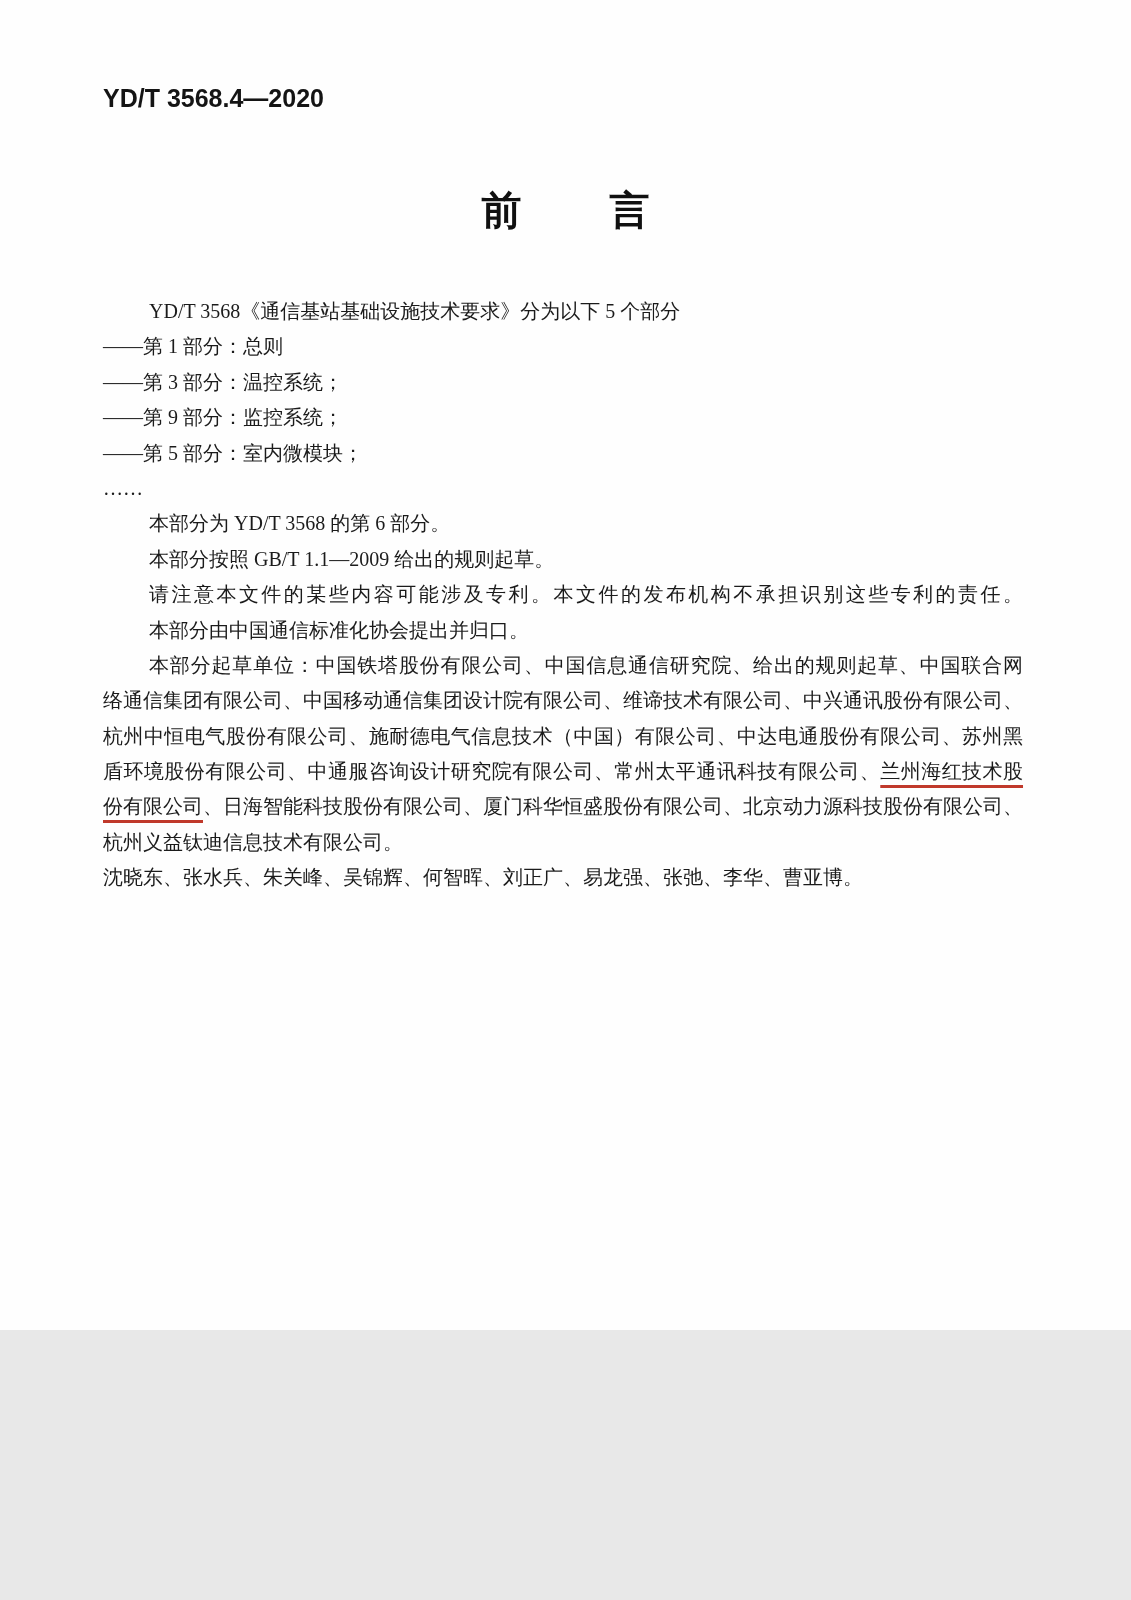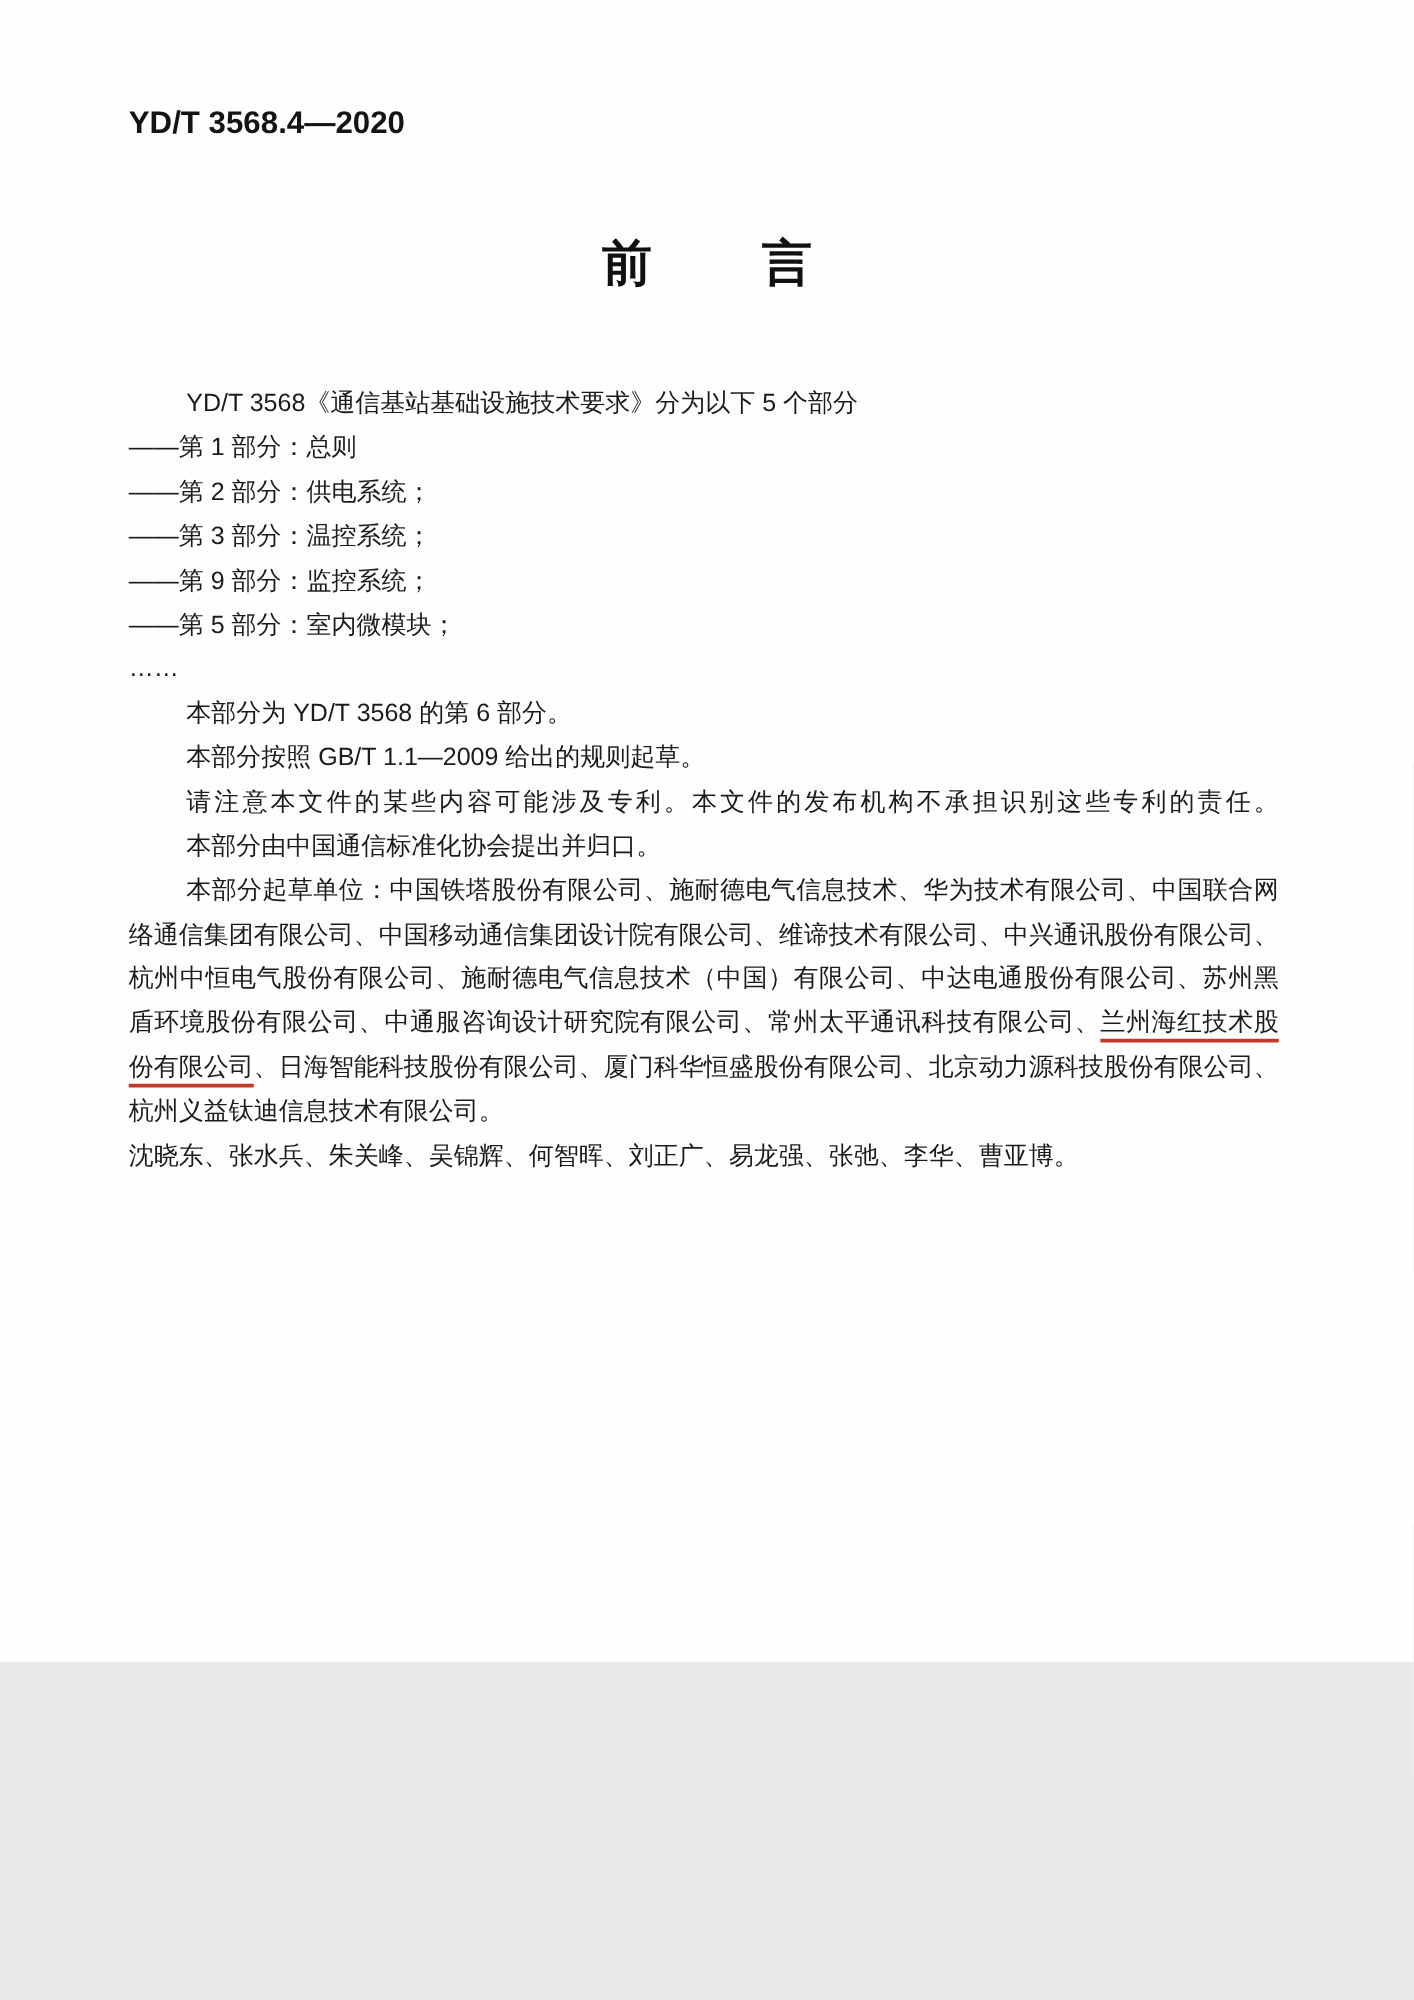--- a/index.html
+++ b/index.html
@@ -34,23 +34,23 @@
     justify-content: center;
     gap: 88px;
     font-family: "Liberation Sans", "DejaVu Sans", sans-serif;
     font-weight: bold;
     font-size: 40px;
     color: #101010;
   }
   .content {
     position: absolute;
     left: 103px;
-    top: 306px;
+    top: 294px;
     width: 920px;
-    font-family: Liberation Sans, sans-serif;
+    font-family: Liberation Serif, serif;
     font-size: 20px;
     color: #1b1b1b;
   }
   .line {
     height: 35.4px;
     line-height: 35.4px;
     white-space: nowrap;
   }
   .line.fill {
     white-space: normal;
@@ -83,30 +83,29 @@
   <div class="doc-header">YD/T 3568.4—2020</div>
 
   <div class="doc-title">
     <span>前</span>
     <span>言</span>
   </div>
 
   <div class="content">
       <div class="line ind"><span class="">YD/T 3568《通信基站基础设施技术要求》分为以下 5 个部分</span></div>
       <div class="line"><span class="">——第 1 部分：总则</span></div>
-      <div class="line"><span class="">——第 2 部分：供电系统；</span></div>
       <div class="line"><span class="">——第 3 部分：温控系统；</span></div>
       <div class="line"><span class="">——第 9 部分：监控系统；</span></div>
       <div class="line"><span class="">——第 5 部分：室内微模块；</span></div>
       <div class="line"><span class="">……</span></div>
       <div class="line ind"><span class="">本部分为 YD/T 3568 的第 6 部分。</span></div>
       <div class="line ind"><span class="">本部分按照 GB/T 1.1—2009 给出的规则起草。</span></div>
       <div class="line ind fill"><span class="">请注意本文件的某些内容可能涉及专利。本文件的发布机构不承担识别这些专利的责任。</span></div>
       <div class="line ind"><span class="">本部分由中国通信标准化协会提出并归口。</span></div>
-      <div class="line ind fill"><span class="">本部分起草单位：中国铁塔股份有限公司、施耐德电气信息技术、华为技术有限公司、中国联合网</span></div>
+      <div class="line ind fill"><span class="">本部分起草单位：中国铁塔股份有限公司、中国信息通信研究院、给出的规则起草、中国联合网</span></div>
       <div class="line fill"><span class="">络通信集团有限公司、中国移动通信集团设计院有限公司、维谛技术有限公司、中兴通讯股份有限公司、</span></div>
       <div class="line fill"><span class="">杭州中恒电气股份有限公司、施耐德电气信息技术（中国）有限公司、中达电通股份有限公司、苏州黑</span></div>
       <div class="line fill"><span class="">盾环境股份有限公司、中通服咨询设计研究院有限公司、常州太平通讯科技有限公司、</span><span class="red-underline">兰州海红技术股</span></div>
       <div class="line fill"><span class="red-underline">份有限公司</span><span class="">、日海智能科技股份有限公司、厦门科华恒盛股份有限公司、北京动力源科技股份有限公司、</span></div>
       <div class="line"><span class="">杭州义益钛迪信息技术有限公司。</span></div>
       <div class="line"><span class="">沈晓东、张水兵、朱关峰、吴锦辉、何智晖、刘正广、易龙强、张弛、李华、曹亚博。</span></div>
     </div>
 
   <div class="page-number">II</div>
 

